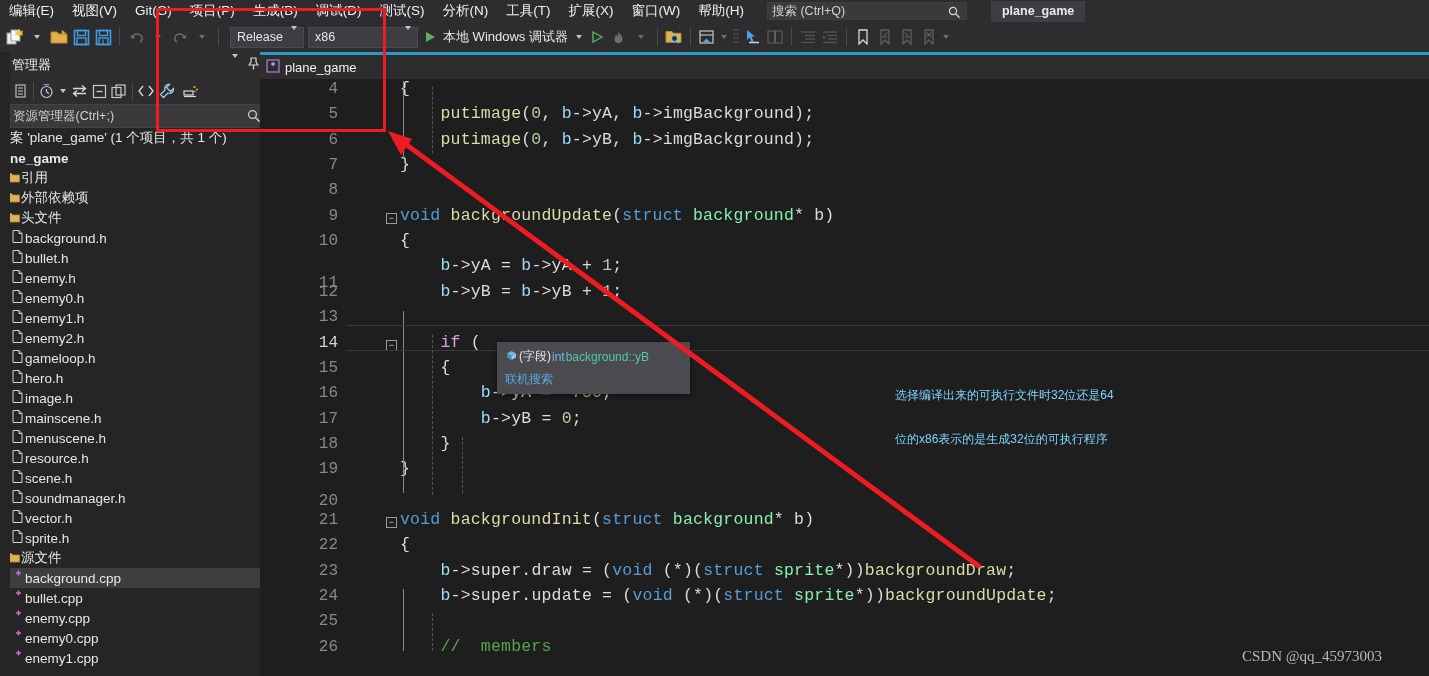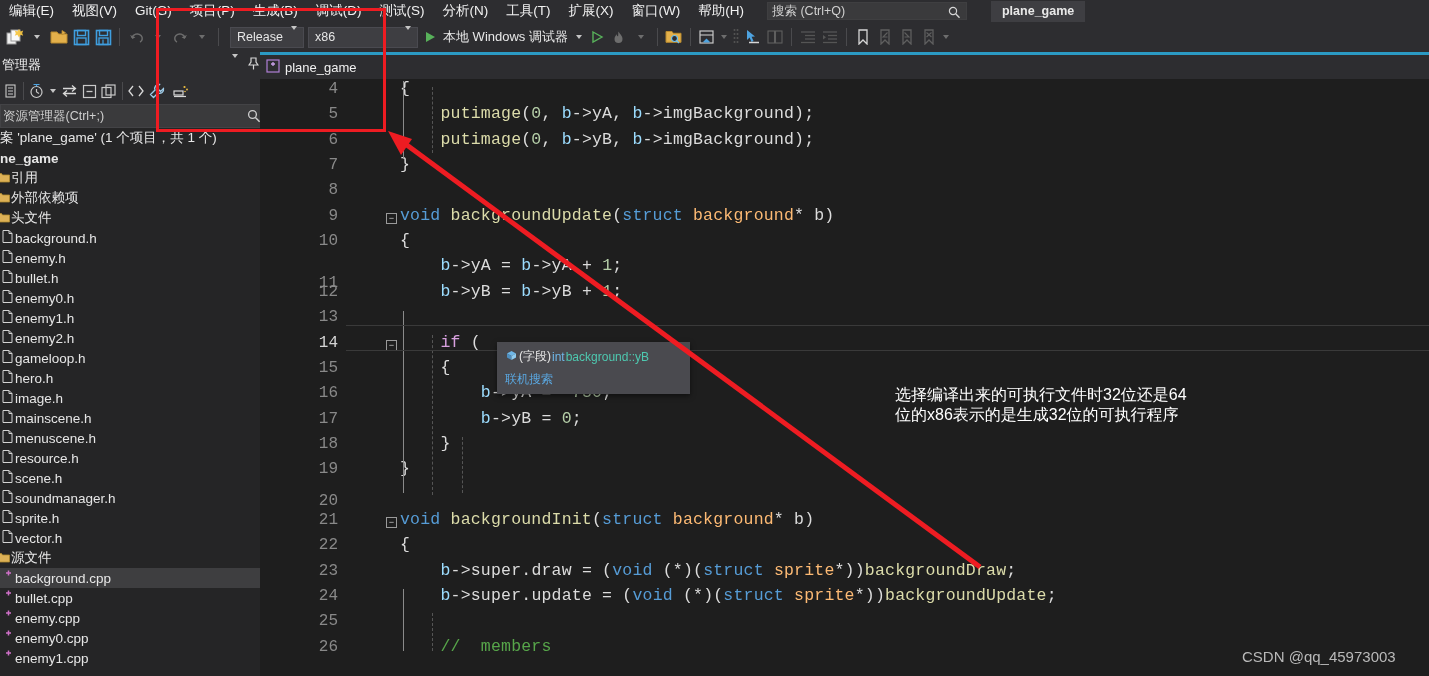--- a/index.html
+++ b/index.html
@@ -47,21 +47,21 @@
     height: 21px; background: #3e3e42; border: 1px solid #4a4a50;
     color: #e6e6e6; font-size: 12.5px; display: flex; align-items: center;
     padding: 0 6px; margin-right: 4px;
   }
   .combo .lbl { white-space: nowrap; }
   .combo .cv { margin-left: auto; padding-left: 8px; }
   .dbg-label { color: #e8e8e8; font-size: 13px; white-space: nowrap; margin: 0 4px 0 5px; }
 
   
   .leftpanel { position: absolute; left: 0; top: 52px; width: 288px; height: 624px;
-               background: #252526; }
+               background: #252526; padding-left: 10px; }
   .lp-header { height: 26px; background: #2d2d30; display: flex; align-items: center;
                color: #f1f1f1; font-size: 13px; padding-left: 2px; }
   .lp-header .title { white-space: nowrap; }
   .lp-header .hdr-btns { margin-left: auto; display: flex; align-items: center;
                          gap: 10px; padding-right: 8px; color: #d8d8d8; font-size: 13px; }
   .lp-tools { height: 26px; background: #2d2d30; display: flex; align-items: center;
               padding-left: 2px; }
   .lp-search { height: 24px; background: #3a3a3c; border: 1px solid #434346;
                display: flex; align-items: center; color: #cfcfcf; font-size: 12.5px;
                padding-left: 2px; position: relative; }
@@ -102,45 +102,45 @@
   .codeline { position: absolute; left: 140px; white-space: pre;
               font-family: "Liberation Mono", monospace; font-size: 16.5px;
               color: #dcdcdc; letter-spacing: 0.2px; }
   .cur-row { position: absolute; left: 86px; width: 1083px; height: 26px;
              border-top: 1px solid #3a3a3a; border-bottom: 1px solid #3a3a3a; }
   .indent-guide { position: absolute; width: 0; border-left: 1px dashed #555; }
   .brace-bar { position: absolute; width: 0; border-left: 1px solid #8a8a8a; }
 
   
   .k  { color: #569cd6; }   
-  .t  { color: #fdba74; }   
+  .t  { color: #86efac; }   
   .fn { color: #dcdcaa; }   
   .id { color: #9cdcfe; }   
   .n  { color: #b5cea8; }   
   .c  { color: #57a64a; }   
   .p  { color: #dcdcdc; }   
   .ctl{ color: #d8a0df; }   
 
   
   .tooltip { position: absolute; background: #4a4a4f; color: #e8e8e8;
              font-family: "Liberation Sans", sans-serif; font-size: 12px;
              padding: 6px 8px 6px 8px; box-shadow: 0 2px 5px rgba(0,0,0,.5); }
   .tooltip .row1 { display: flex; align-items: center; gap: 1px; white-space: nowrap; }
   .tooltip .row2 { color: #5aa7e0; margin-top: 6px; white-space: nowrap; }
   .tt-type { color: #4ec9b0; }
   .tt-kw { color: #6fb7e8; }
 
   
-  .anno-text { position: absolute; color: #ffffff; font-size: 16px;
+  .anno-text { position: absolute; color: #7dd3fc; font-size: 12px;
                line-height: 30px; white-space: nowrap;
                font-family: "Liberation Sans", sans-serif; }
   .redbox { position: absolute; border: 3px solid #ee1c22; }
   .purplebox { position: absolute; border: 1px solid #8a64d6; }
   .watermark { position: absolute; color: #b9b9b9; font-size: 15px;
-               font-family: Liberation Sans, sans-serif; }
+               font-family: Liberation Serif, serif; }
   svg.arrow { position: absolute; left: 0; top: 0; pointer-events: none; }
 </style>
 </head>
 <body>
 
 <div id="root">
 
   <div class="menubar">
     <div id="menu-items" style="display:flex;align-items:center;">
         <div class="menu-item">编辑(E)</div>
@@ -477,34 +477,34 @@
                 <path d="M1 0.5h6l3 3v9H1z" fill="none" stroke="#d4d4d4" stroke-width="1"></path>
                 <path d="M7 0.5v3h3" fill="none" stroke="#d4d4d4" stroke-width="1"></path>
               </svg></span>
             <span>background.h</span>
           </div>
           <div class="tnode">
             <span class="ficon"><svg width="11" height="13" viewBox="0 0 11 13">
                 <path d="M1 0.5h6l3 3v9H1z" fill="none" stroke="#d4d4d4" stroke-width="1"></path>
                 <path d="M7 0.5v3h3" fill="none" stroke="#d4d4d4" stroke-width="1"></path>
               </svg></span>
+            <span>bullet.h</span>
+          </div>
+          <div class="tnode">
+            <span class="ficon"><svg width="11" height="13" viewBox="0 0 11 13">
+                <path d="M1 0.5h6l3 3v9H1z" fill="none" stroke="#d4d4d4" stroke-width="1"></path>
+                <path d="M7 0.5v3h3" fill="none" stroke="#d4d4d4" stroke-width="1"></path>
+              </svg></span>
             <span>enemy.h</span>
           </div>
           <div class="tnode">
             <span class="ficon"><svg width="11" height="13" viewBox="0 0 11 13">
                 <path d="M1 0.5h6l3 3v9H1z" fill="none" stroke="#d4d4d4" stroke-width="1"></path>
                 <path d="M7 0.5v3h3" fill="none" stroke="#d4d4d4" stroke-width="1"></path>
               </svg></span>
-            <span>bullet.h</span>
-          </div>
-          <div class="tnode">
-            <span class="ficon"><svg width="11" height="13" viewBox="0 0 11 13">
-                <path d="M1 0.5h6l3 3v9H1z" fill="none" stroke="#d4d4d4" stroke-width="1"></path>
-                <path d="M7 0.5v3h3" fill="none" stroke="#d4d4d4" stroke-width="1"></path>
-              </svg></span>
             <span>enemy0.h</span>
           </div>
           <div class="tnode">
             <span class="ficon"><svg width="11" height="13" viewBox="0 0 11 13">
                 <path d="M1 0.5h6l3 3v9H1z" fill="none" stroke="#d4d4d4" stroke-width="1"></path>
                 <path d="M7 0.5v3h3" fill="none" stroke="#d4d4d4" stroke-width="1"></path>
               </svg></span>
             <span>enemy1.h</span>
           </div>
           <div class="tnode">
@@ -568,28 +568,28 @@
                 <path d="M1 0.5h6l3 3v9H1z" fill="none" stroke="#d4d4d4" stroke-width="1"></path>
                 <path d="M7 0.5v3h3" fill="none" stroke="#d4d4d4" stroke-width="1"></path>
               </svg></span>
             <span>soundmanager.h</span>
           </div>
           <div class="tnode">
             <span class="ficon"><svg width="11" height="13" viewBox="0 0 11 13">
                 <path d="M1 0.5h6l3 3v9H1z" fill="none" stroke="#d4d4d4" stroke-width="1"></path>
                 <path d="M7 0.5v3h3" fill="none" stroke="#d4d4d4" stroke-width="1"></path>
               </svg></span>
+            <span>vector.h</span>
+          </div>
+          <div class="tnode">
+            <span class="ficon"><svg width="11" height="13" viewBox="0 0 11 13">
+                <path d="M1 0.5h6l3 3v9H1z" fill="none" stroke="#d4d4d4" stroke-width="1"></path>
+                <path d="M7 0.5v3h3" fill="none" stroke="#d4d4d4" stroke-width="1"></path>
+              </svg></span>
             <span>sprite.h</span>
-          </div>
-          <div class="tnode">
-            <span class="ficon"><svg width="11" height="13" viewBox="0 0 11 13">
-                <path d="M1 0.5h6l3 3v9H1z" fill="none" stroke="#d4d4d4" stroke-width="1"></path>
-                <path d="M7 0.5v3h3" fill="none" stroke="#d4d4d4" stroke-width="1"></path>
-              </svg></span>
-            <span>vector.h</span>
           </div>
           <div class="tnode">
             <span class="ficon" style="margin-left: -4px;"><svg width="13" height="11" viewBox="0 0 13 11">
                 <path d="M0.5 1.5h4l1 1.5H12.5v7H0.5z" fill="#dcb157" stroke="#b08a2e" stroke-width="0.8"></path>
               </svg></span>
             <span>源文件</span>
           </div>
           <div class="tnode sel">
             <span class="ficon"><svg width="11" height="13" viewBox="0 0 11 13">
                 <path d="M4 3h5M6.5 0.5v5" stroke="#d070c8" stroke-width="1.5"></path>
@@ -729,16 +729,16 @@
   </div>
 
   <div class="redbox" style="left:156px;top:8px;width:230px;height:124px;"></div>
 
   <svg class="arrow" width="1429" height="676">
     <line x1="980" y1="567" x2="400" y2="140" stroke="#ee1c22" stroke-width="5"></line>
     <polygon points="388,131 412,139 401,155" fill="#ee1c22"></polygon>
   </svg>
 
   <div class="anno-text" style="left:895px;top:380px;">选择编译出来的可执行文件时32位还是64</div>
-  <div class="anno-text" style="left:895px;top:400px;">位的x86表示的是生成32位的可执行程序</div>
+  <div class="anno-text" style="left:895px;top:424px;">位的x86表示的是生成32位的可执行程序</div>
 
   <div class="watermark" style="left:1242px;top:648px;">CSDN @qq_45973003</div>
 </div>
 
 </body></html>

